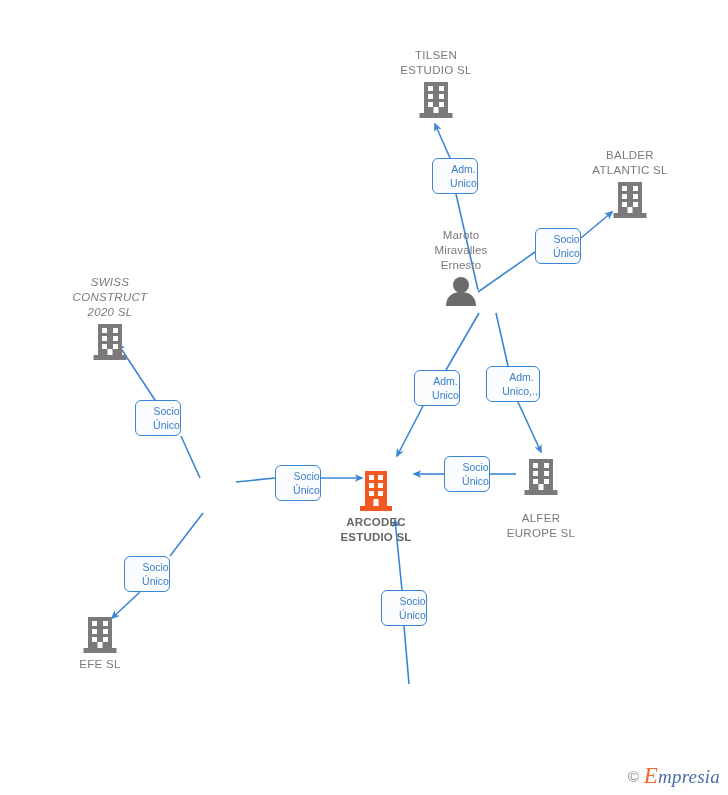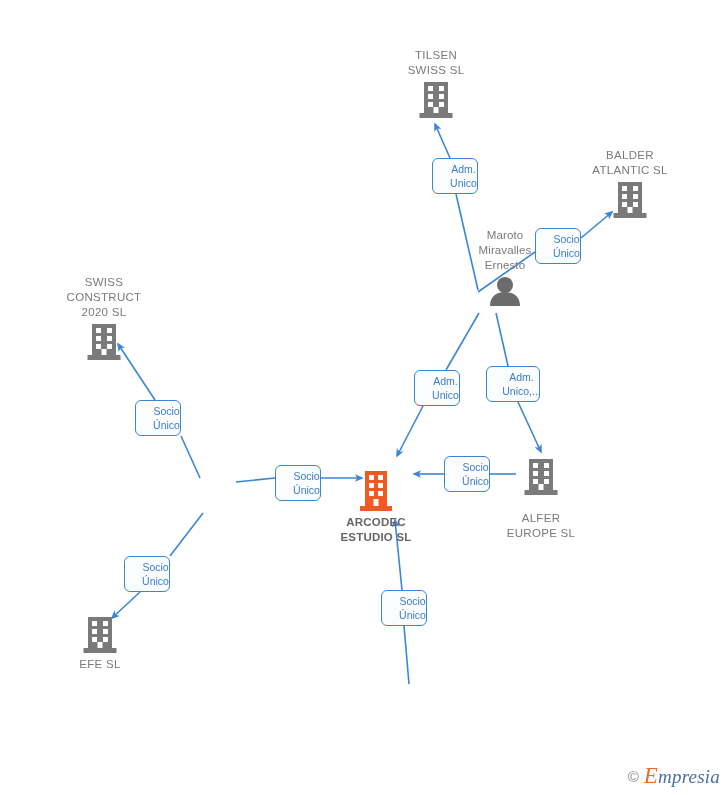--- a/index.html
+++ b/index.html
@@ -156,21 +156,21 @@
     </g>
 
     <g>
       <path d="M 409 684 L 404 626" stroke="#3b86d4" stroke-width="1.6" fill="none"></path>
       <path d="M 402 590 L 395 520" stroke="#3b86d4" stroke-width="1.6" fill="none" marker-end="url(#arrow)"></path>
     </g>
   </svg>
 
   <div class="node" style="left:436px; top:48px;">
     <div class="node-label above">TILSEN
-SWISS  SL</div>
+ESTUDIO  SL</div>
     <span class="glyph">
       <svg width="34" height="38" viewBox="0 0 34 38" xmlns="http://www.w3.org/2000/svg">
         <g fill="#7a7a7a">
           <rect x="5" y="1" width="24" height="31"></rect>
           <rect x="0.5" y="32" width="33" height="5"></rect>
         </g>
         <g fill="#ffffff">
           <rect x="9" y="5" width="5" height="5"></rect>
             <rect x="20" y="5" width="5" height="5"></rect>
           <rect x="9" y="13" width="5" height="5"></rect>
@@ -198,21 +198,21 @@
           <rect x="9" y="13" width="5" height="5"></rect>
             <rect x="20" y="13" width="5" height="5"></rect>
           <rect x="9" y="21" width="5" height="5"></rect>
             <rect x="20" y="21" width="5" height="5"></rect>
           <rect x="14.5" y="26" width="5" height="6"></rect>
         </g>
       </svg>
     </span>
   </div>
 
-  <div class="node" style="left:104px; top:275px;">
+  <div class="node" style="left:110px; top:275px;font-style:italic;">
     <div class="node-label above">SWISS
 CONSTRUCT
 2020  SL</div>
     <span class="glyph">
       <svg width="34" height="38" viewBox="0 0 34 38" xmlns="http://www.w3.org/2000/svg">
         <g fill="#7a7a7a">
           <rect x="5" y="1" width="24" height="31"></rect>
           <rect x="0.5" y="32" width="33" height="5"></rect>
         </g>
         <g fill="#ffffff">
@@ -221,21 +221,21 @@
           <rect x="9" y="13" width="5" height="5"></rect>
             <rect x="20" y="13" width="5" height="5"></rect>
           <rect x="9" y="21" width="5" height="5"></rect>
             <rect x="20" y="21" width="5" height="5"></rect>
           <rect x="14.5" y="26" width="5" height="6"></rect>
         </g>
       </svg>
     </span>
   </div>
 
-  <div class="node" style="left:505px; top:228px;">
+  <div class="node" style="left:461px; top:228px;">
     <div class="node-label above person">Maroto
 Miravalles
 Ernesto</div>
     <span class="glyph">
       <svg width="34" height="30" viewBox="0 0 34 30" xmlns="http://www.w3.org/2000/svg">
         <circle cx="17" cy="9" r="8" fill="#6b6b6b"></circle>
         <path d="M 2 30 C 2 20 9 16 17 16 C 25 16 32 20 32 30 Z" fill="#6b6b6b"></path>
       </svg>
     </span>
   </div>

